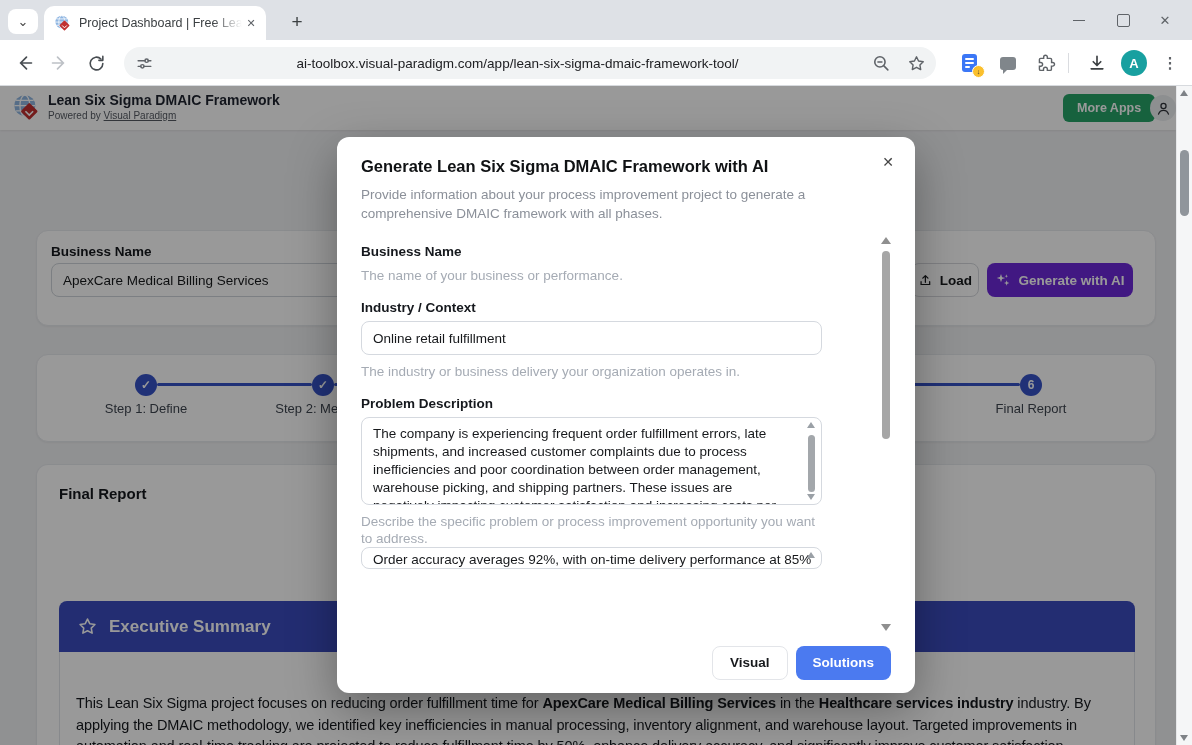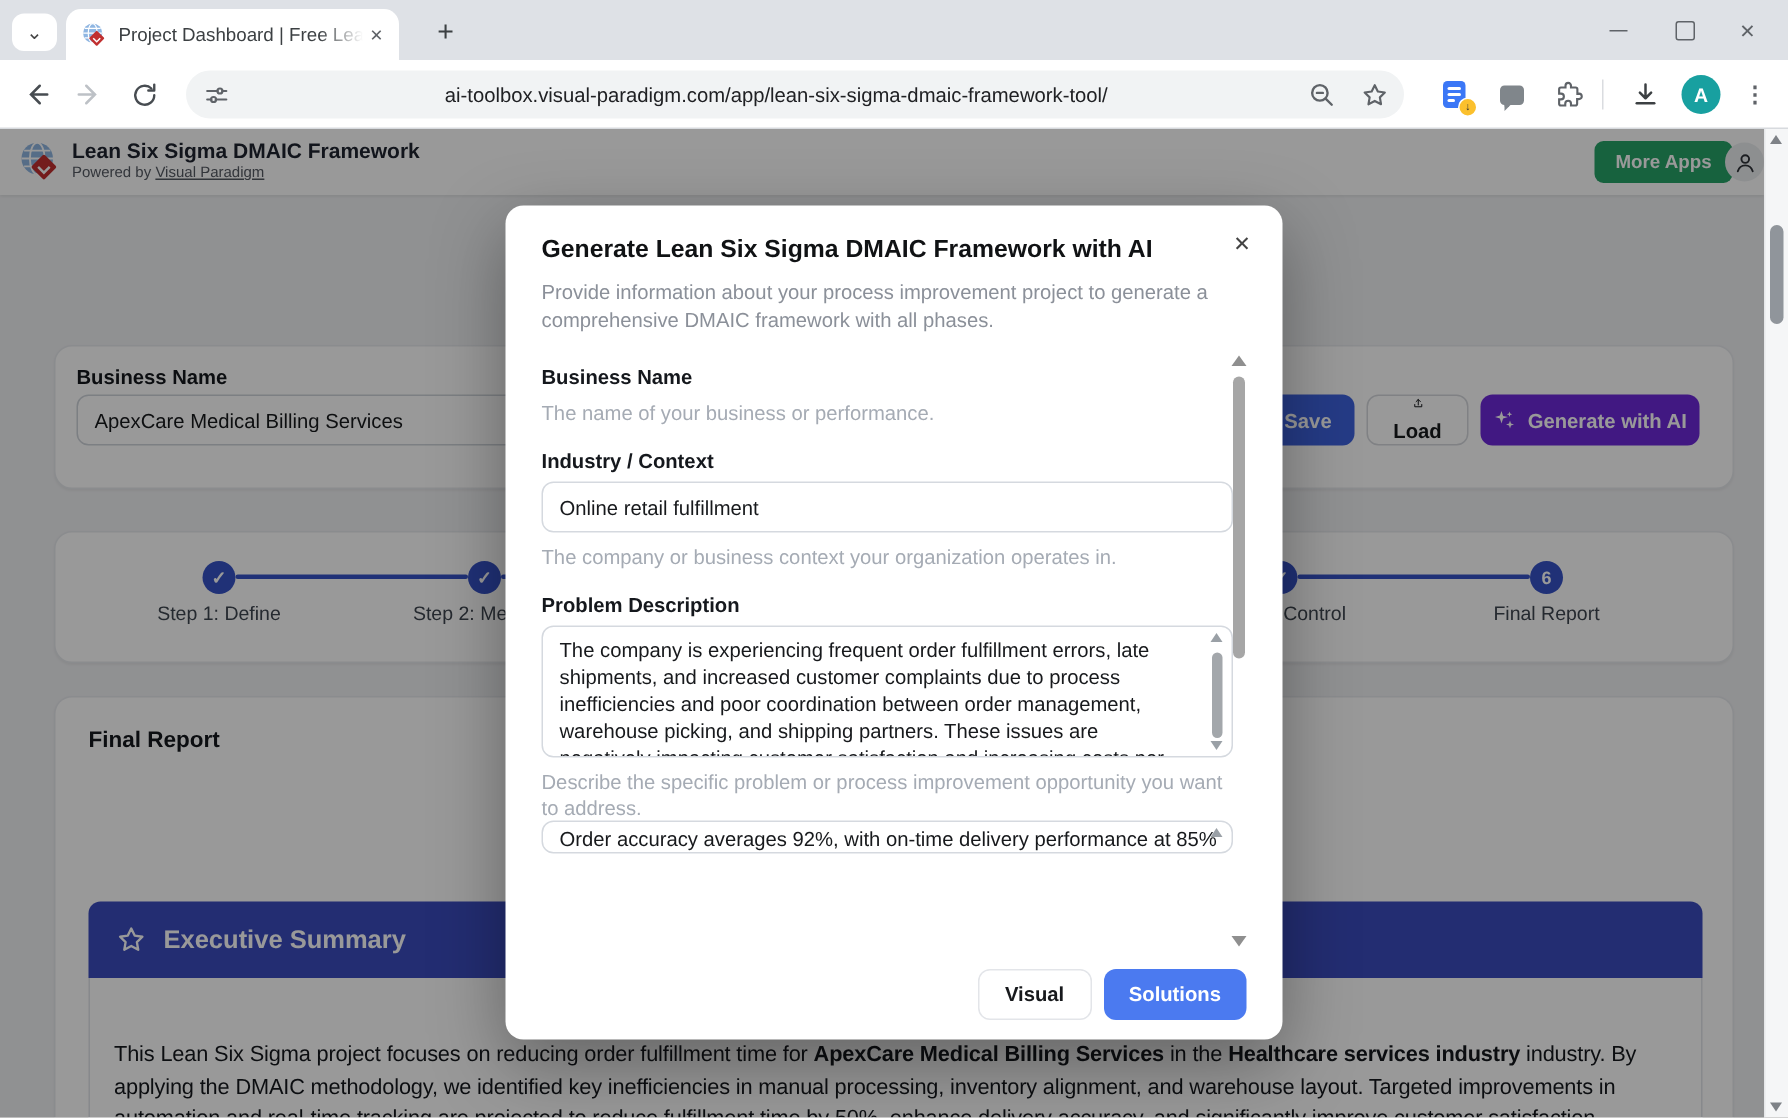--- a/index.html
+++ b/index.html
@@ -60,21 +60,21 @@
   .card{position:absolute;left:36px;width:1120px;background:#fff;border:1px solid #e7e9ed;border-radius:12px;
     box-shadow:0 1px 2px rgba(0,0,0,.05);box-sizing:border-box;}
   #card-form{top:144px;height:96px;}
   .fldlabel{font-size:13.5px;font-weight:700;color:#15181d;}
   #bg-bn-label{position:absolute;left:14px;top:13px;}
   #bg-bn-input{position:absolute;left:14px;top:32px;width:792px;height:34px;border:1px solid #cfd4da;border-radius:8px;
     padding:0 11px;font-size:13.5px;color:#17191c;font-family:inherit;box-sizing:border-box;background:#fff;}
   .bgbtn{position:absolute;top:32px;height:34px;border-radius:8px;font-size:13.5px;font-weight:700;font-family:inherit;
     display:flex;align-items:center;justify-content:center;gap:7px;cursor:pointer;box-sizing:border-box;border:none;}
   #btn-save{left:804px;width:62px;background:#3e63e0;color:#fff;}
-  #btn-load{left:874px;width:68px;background:#fff;border:1px solid #d5d8dd;color:#17191c;flex-direction:column;}
+  #btn-load{left:874px;width:68px;background:#fff;border:1px solid #d5d8dd;color:#17191c;}
   #btn-genai{left:950px;width:146px;background:#6d28d9;color:#fff;}
 
   #card-steps{top:268px;height:88px;}
   .stepline{position:absolute;top:28px;height:3px;background:#3653c7;border-radius:2px;}
   .stepc{position:absolute;top:19px;width:22px;height:22px;border-radius:50%;background:#3653c7;color:#fff;
     display:flex;align-items:center;justify-content:center;font-size:12px;font-weight:700;cursor:pointer;}
   .steplab{position:absolute;top:46px;width:170px;text-align:center;font-size:13px;color:#3f4650;}
 
   #card-report{top:378px;height:281px;border-radius:12px 12px 0 0;border-bottom:none;}
   #fr-title{position:absolute;left:22px;top:20px;font-size:15px;font-weight:700;color:#15181d;}
@@ -82,21 +82,21 @@
     display:flex;align-items:center;gap:11px;padding-left:18px;box-sizing:border-box;}
   #es-banner .bt{color:#fff;font-size:17px;font-weight:700;}
   #es-body{position:absolute;left:22px;top:187px;width:1076px;height:94px;background:#fff;border:1px solid #e2e4e9;border-top:none;
     box-sizing:border-box;padding:41px 16px 0 16px;overflow:hidden;}
   #es-body p{margin:0;font-size:14.5px;line-height:21.5px;color:#15181d;letter-spacing:-0.1px;}
   #es-body b{font-weight:700;}
 
   #overlay{position:absolute;top:86px;left:0;width:1176px;height:659px;background:rgba(0,0,0,.40);z-index:5;}
 
   
-  #modal{position:absolute;left:337px;top:137px;width:518px;height:556px;background:#fff;border-radius:12px;
+  #modal{position:absolute;left:337px;top:137px;width:578px;height:556px;background:#fff;border-radius:12px;
     box-shadow:0 16px 48px rgba(0,0,0,.35);z-index:10;box-sizing:border-box;padding-left:24px;}
   #m-close{position:absolute;right:16px;top:14px;width:22px;height:22px;display:flex;align-items:center;justify-content:center;
     font-size:14px;color:#444;cursor:pointer;}
   #m-title{position:absolute;left:24px;top:20px;font-size:16.5px;font-weight:700;color:#101214;}
   #m-sub{position:absolute;left:24px;top:48px;width:448px;font-size:13.5px;line-height:19px;color:#8b9099;}
   #m-body{position:absolute;left:0;top:103px;width:518px;height:392px;padding:0 33px 0 24px;box-sizing:border-box;overflow:hidden;}
   .m-label{font-size:13.5px;font-weight:700;color:#15181d;margin:16px 0 6px;}
   .m-label.first{margin-top:4px;}
   .m-label.tight{margin-top:14px;}
   .m-input{display:block;width:100%;height:34px;border:1px solid #d5d9df;border-radius:8px;padding:0 11px;font-size:13.5px;
@@ -327,21 +327,21 @@
       <span>✕</span>
     </div>
   <div id="m-sub">Provide information about your process improvement project to generate a comprehensive DMAIC framework with all phases.</div>
 
   <div id="m-body">
     <div class="m-label first">Business Name</div>
     <div class="m-help">The name of your business or performance.</div>
 
     <div class="m-label">Industry / Context</div>
     <input class="m-input" readonly="" value="Online retail fulfillment" style="">
-    <div class="m-help">The company or business context your organization operates in.</div>
+    <div class="m-help">The industry or business delivery your organization operates in.</div>
 
     <div class="m-label">Problem Description</div>
     <div class="ta" id="ta-problem">
       <div class="txt">The company is experiencing frequent order fulfillment errors, late shipments, and increased customer complaints due to process inefficiencies and poor coordination between order management, warehouse picking, and shipping partners. These issues are negatively impacting customer satisfaction and increasing costs per shipment.</div>
       <div class="tascroll">
         <span class="tri up"></span>
         <span class="thumb"></span>
         <span class="tri dn"></span>
       </div>
     </div>

